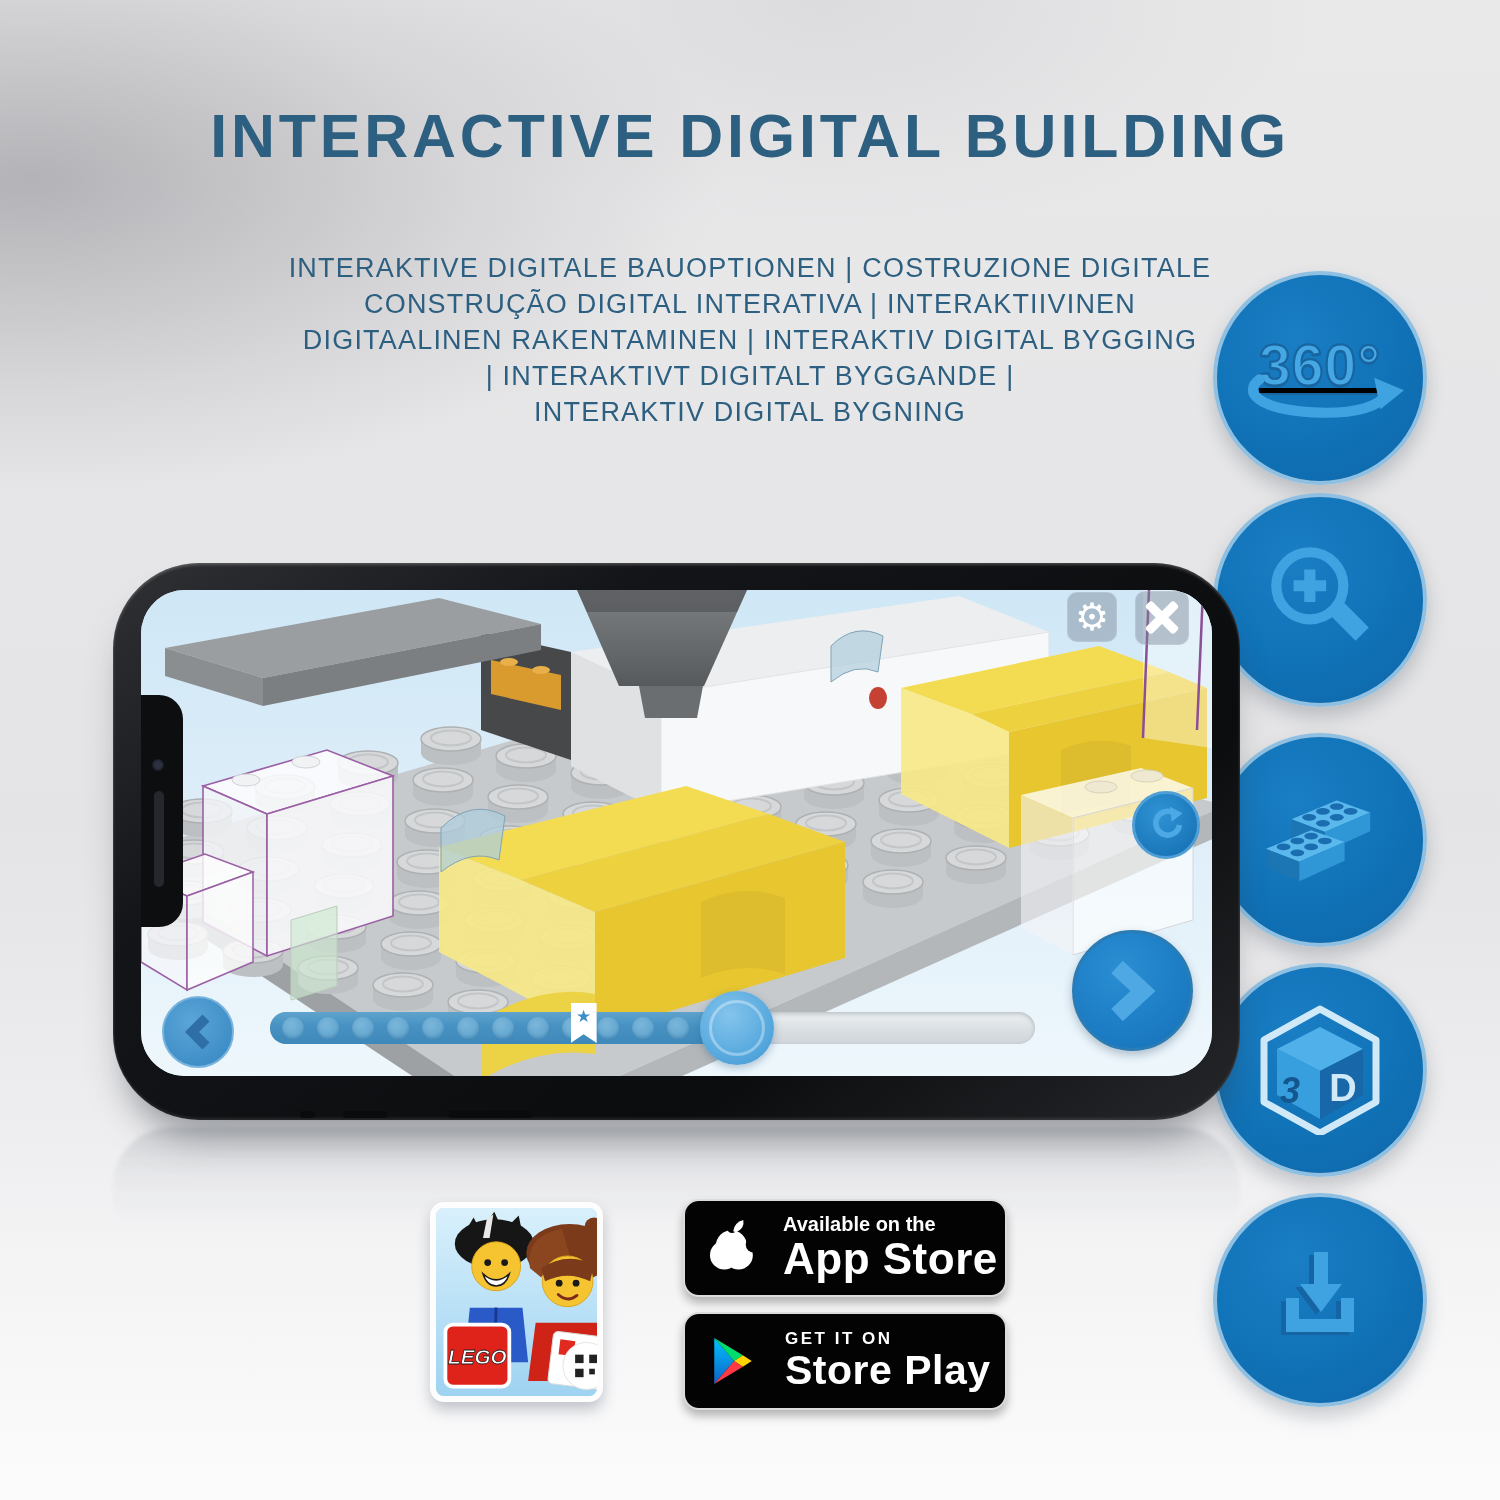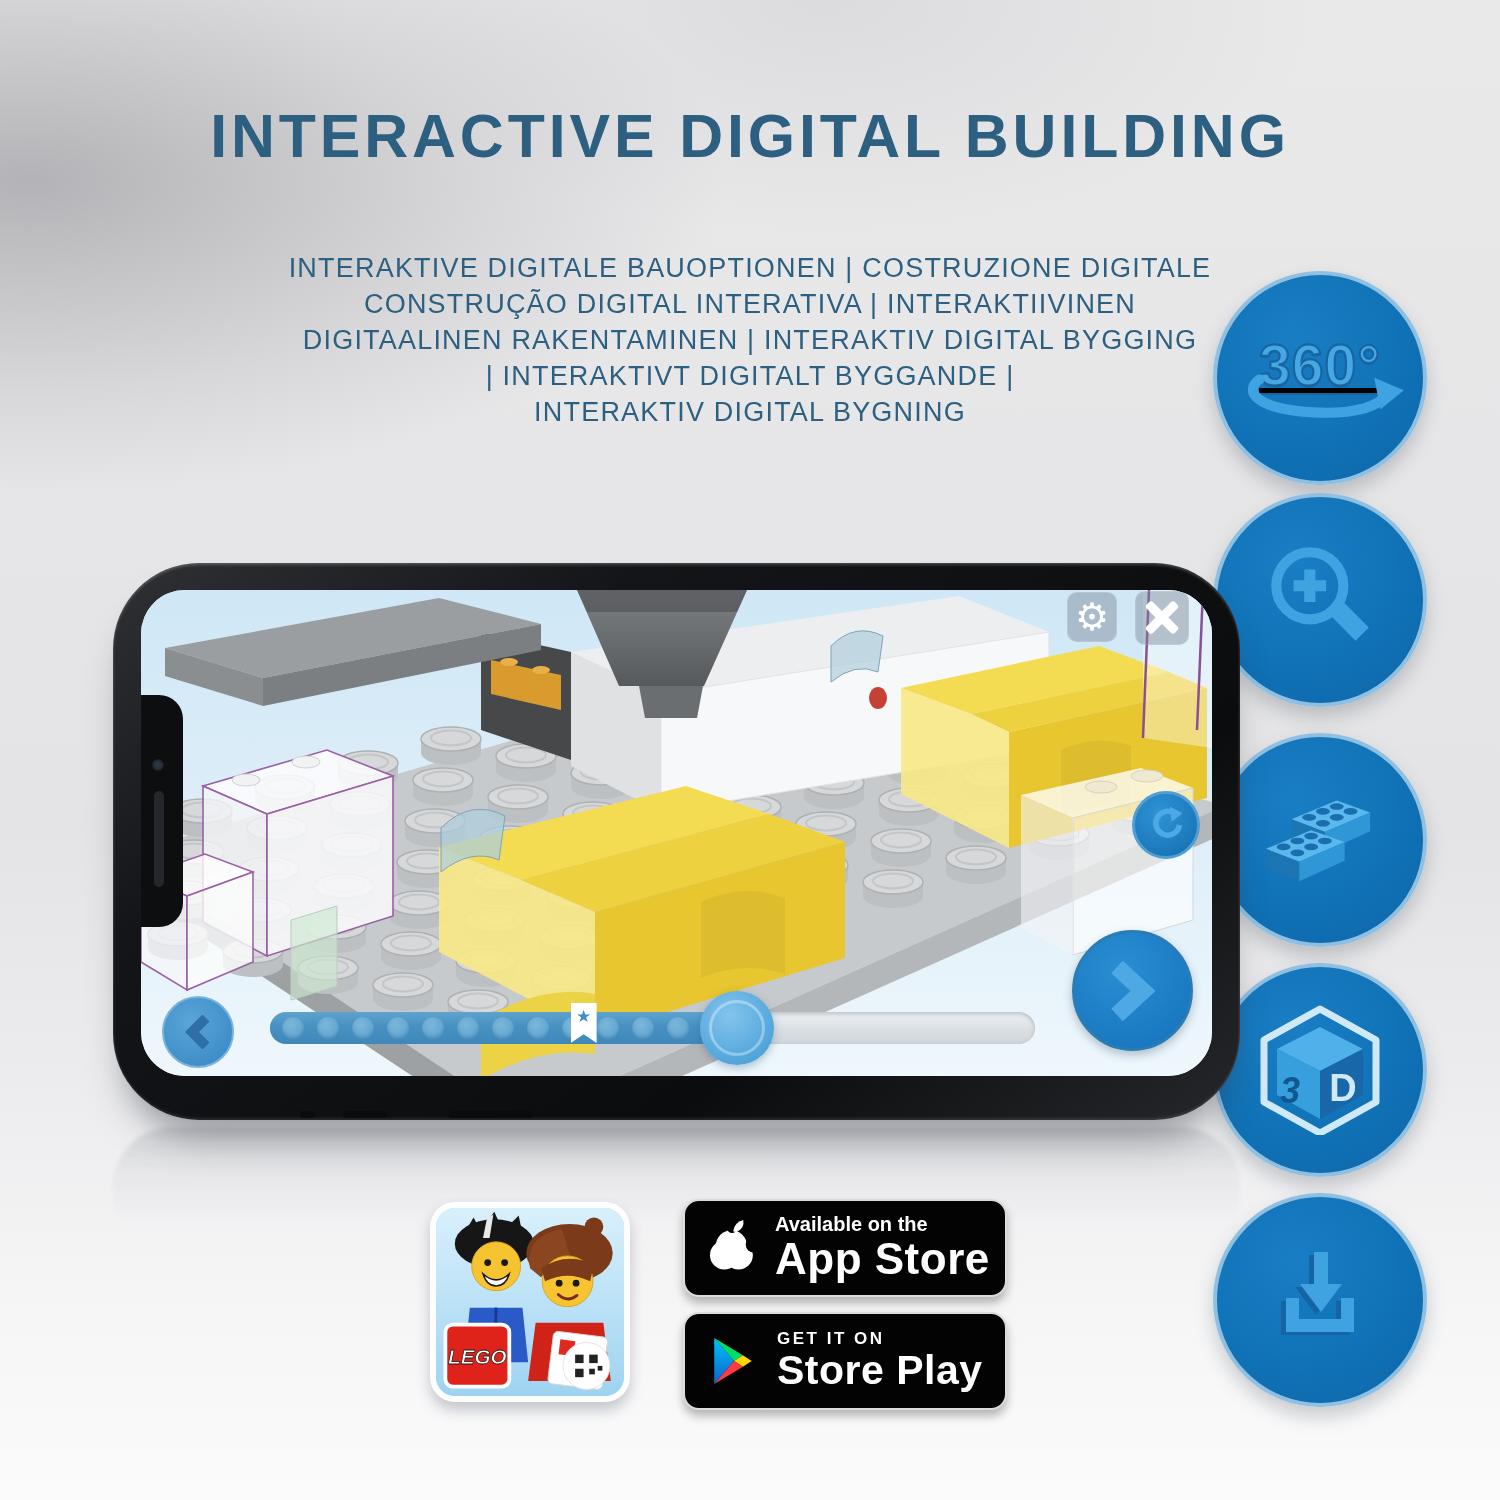--- a/index.html
+++ b/index.html
@@ -53,28 +53,28 @@
     background:linear-gradient(180deg,#5fa3cd,#4691c2 45%,#3f89ba);}
   .dot{position:absolute;top:5px;width:22px;height:22px;border-radius:50%;
     background:radial-gradient(circle at 40% 35%, #7cb6da, #61a6d0 70%);box-shadow:inset 0 -2px 3px rgba(30,80,120,.25);}
   .bookmark{position:absolute;top:-9px;width:26px;height:40px;background:#fff;
     clip-path:polygon(0 0,100% 0,100% 100%,50% 78%,0 100%);display:flex;justify-content:center;z-index:5;}
   .bookmark span{color:#3e8fc6;font-size:17px;line-height:1;margin-top:5px;}
   .thumb{position:absolute;top:-21px;width:74px;height:74px;border-radius:50%;z-index:6;
     background:radial-gradient(circle at 40% 33%, #84c4ec, #57a9de 62%, #4397d2);box-shadow:0 3px 8px rgba(40,90,130,.35);}
   .thumb-ring{position:absolute;left:9px;top:9px;width:50px;height:50px;border-radius:50%;border:3px solid rgba(255,255,255,.35);}
   
-  .app-icon{position:absolute;left:430px;top:1202px;width:200px;height:200px;border-radius:25px;
+  .app-icon{position:absolute;left:430px;top:1202px;width:173px;height:200px;border-radius:14px;
     border:6px solid #fdfdfd;box-sizing:border-box;overflow:hidden;z-index:3;
     box-shadow:0 8px 14px rgba(70,80,95,.30);background:#bfe0f5;}
   .badge{position:absolute;left:683px;width:324px;height:98px;background:#030303;border-radius:16px;
     border:2px solid #dcdcdc;box-sizing:border-box;display:flex;align-items:center;z-index:3;
     box-shadow:0 6px 10px rgba(0,0,0,.28);}
   .badge .bicon{margin-left:22px;flex:0 0 auto;display:flex;align-items:center;}
-  .badge .btxt{margin-left:18px;color:#fff;}
+  .badge .btxt{margin-left:26px;color:#fff;}
   .badge .tagline{font-size:20px;font-weight:700;line-height:1.1;}
   .badge .storename{font-size:44px;font-weight:700;line-height:1.08;letter-spacing:.5px;}
   .badge.gplay .tagline{font-size:17px;letter-spacing:2.5px;font-weight:700;}
   .badge.gplay .storename{font-size:41px;font-weight:700;}
 </style>
 </head>
 <body>
 
 <div class="canvas">
 

